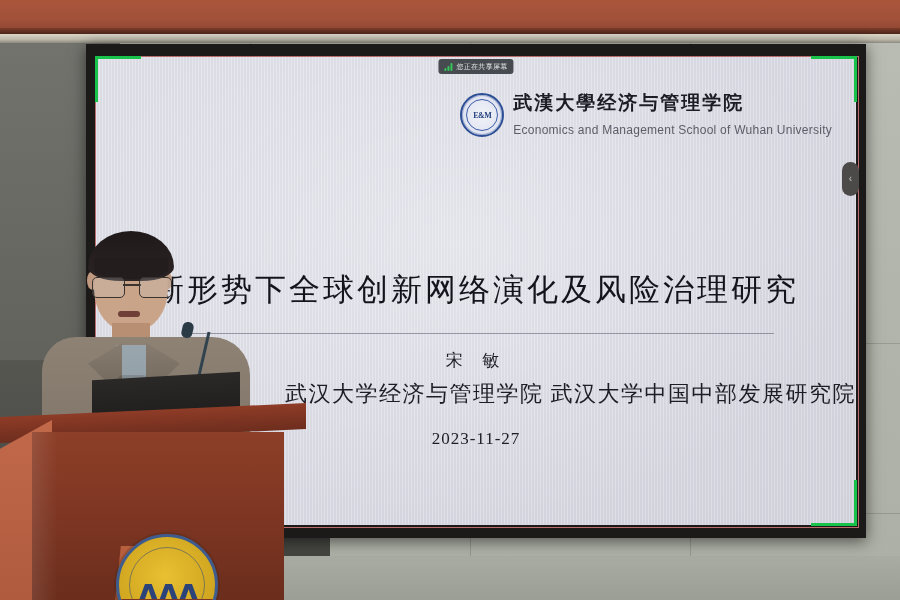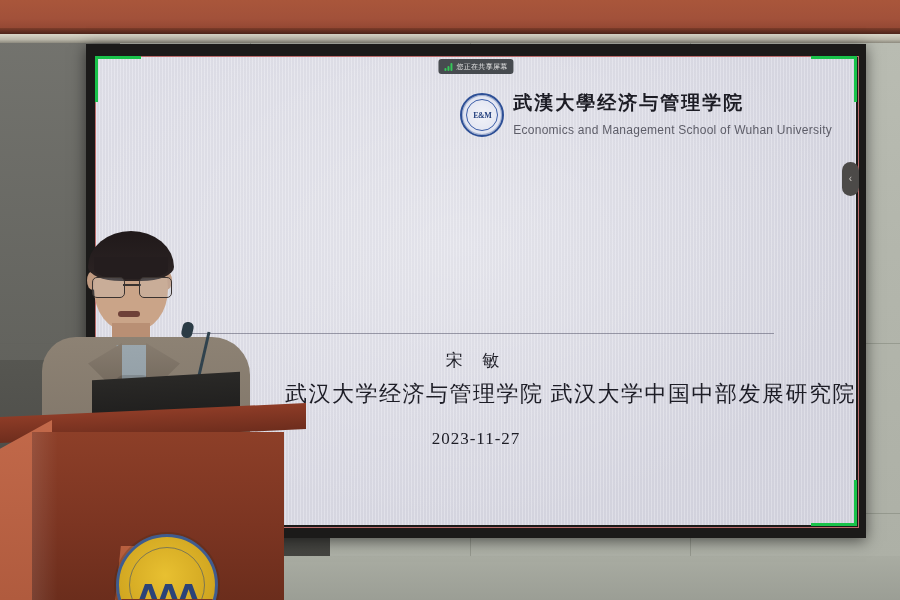--- a/index.html
+++ b/index.html
@@ -304,20 +304,21 @@
         <div class="brand">
           <div class="seal">
             <div class="seal-em">E&amp;M</div>
           </div>
           <div class="brand-txt">
             <div class="brand-cn">武漢大學经济与管理学院</div>
             <div class="brand-en">Economics and Management School of Wuhan University</div>
           </div>
         </div>
 
+        <div class="slide-title">新形势下全球创新网络演化及风险治理研究</div>
         <div class="title-rule"></div>
         <div class="author">宋 敏</div>
         <div class="affil">武汉大学经济与管理学院  武汉大学中国中部发展研究院</div>
         <div class="slide-date">2023-11-27</div>
 
       </div>
     </div>
 
     <div class="share-hairline"></div>
 

